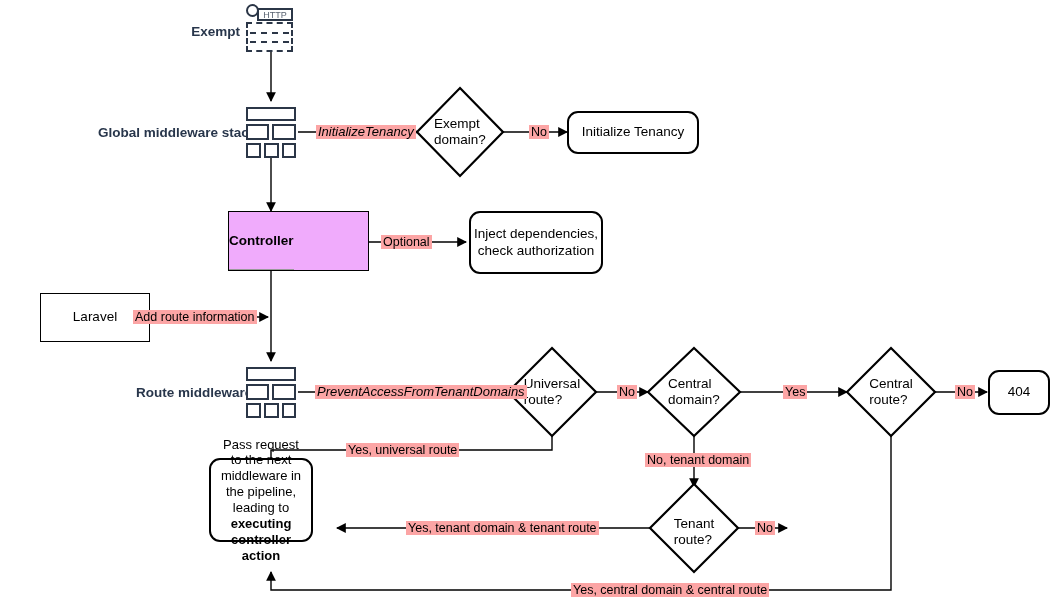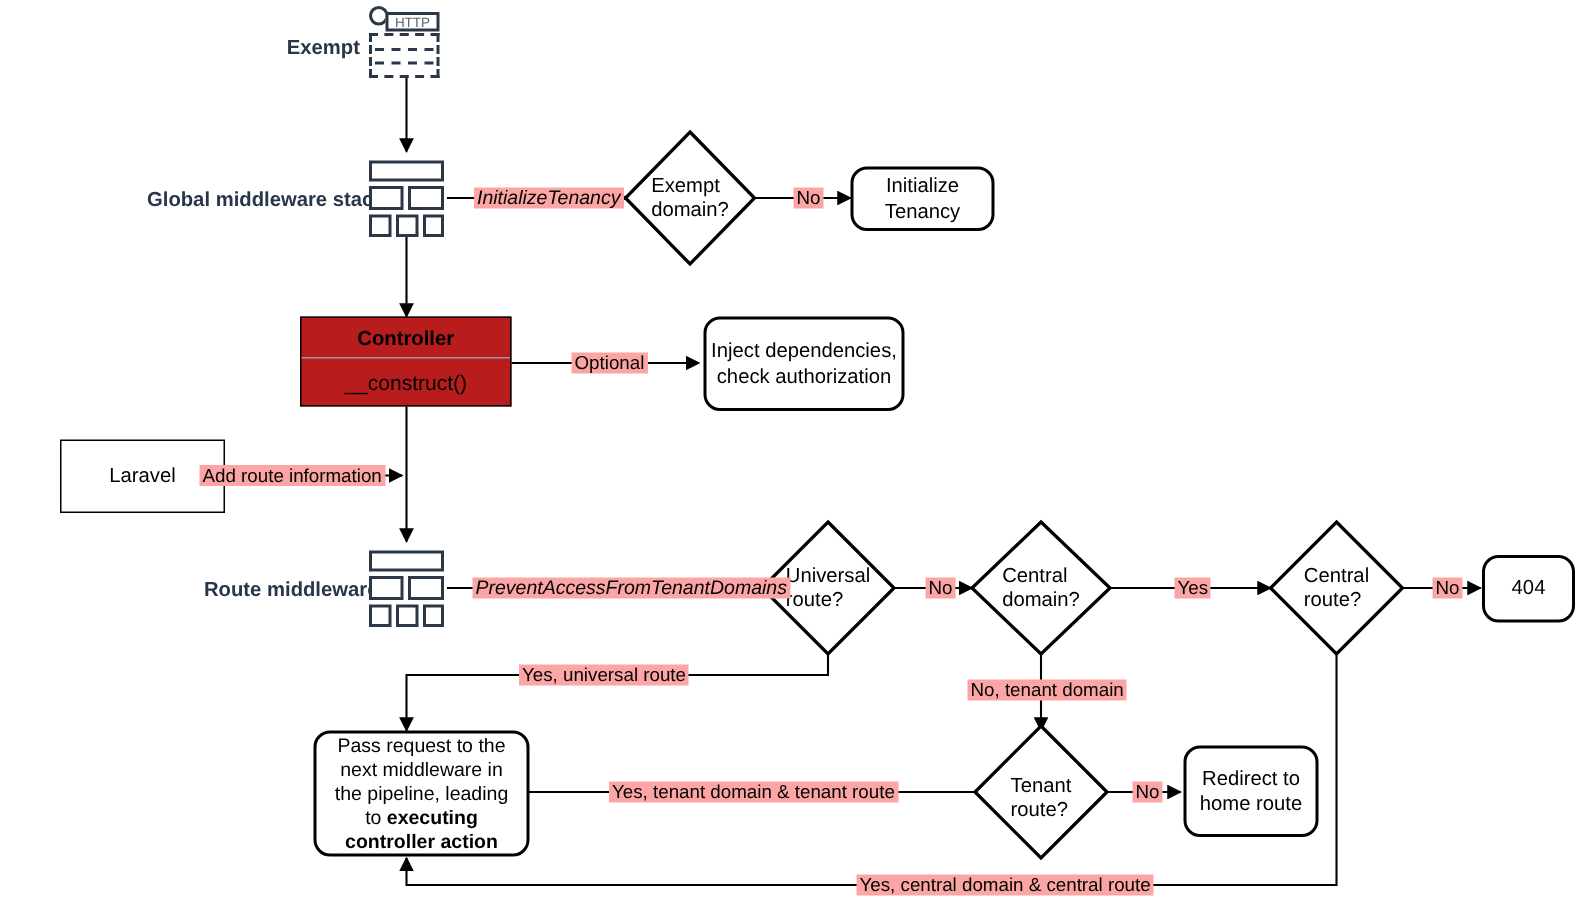--- a/index.html
+++ b/index.html
@@ -60,23 +60,24 @@
     white-space: nowrap;
     padding: 0 2px;
     line-height: 14px;
     text-align: center;
   }
   .edge-label.italic { font-style: italic; font-size: 13px; }
   .controller-box {
     position: absolute;
     box-sizing: border-box;
     border: 1.4px solid #000000;
-    background: #b91c1c;
+    background: #f0abfc;
     display: flex;
-    flex-direction: column;
+    flex-direction: row;
+    margin-left: 28px;
   }
   .controller-title {
     flex: 0 0 26px;
     display: flex;
     align-items: center;
     justify-content: center;
     font-weight: bold;
     font-size: 13.5px;
     border-bottom: 1.2px solid #999999;
     color: #000;
@@ -263,52 +264,45 @@
 
   <div class="diamond" style="left:650px; top:488px; width:88px; height:88px;">
     <div class="dlabel">
       <div>
         <div>Tenant</div>
         <div>route?</div>
       </div>
     </div>
   </div>
 
-  <div class="node rounded" style="left:567px; top:111px; width:96px; height:43px;">
+  <div class="node rounded" style="left:567px; top:111px; width:132px; height:43px;">
     <span>Initialize Tenancy</span>
   </div>
 
   <div class="controller-box" style="left:200px; top:211px; width:141px; height:60px;">
     <div class="controller-title">Controller</div>
-    <div class="controller-body">__construct()</div>
   </div>
 
   <div class="node rounded" style="left:469px; top:211px; width:134px; height:63px;">
     <div>
       <div>Inject dependencies,</div>
       <div>check authorization</div>
     </div>
   </div>
 
   <div class="node rect" style="left:0px; top:293px; width:110px; height:49px;">
     <span>Laravel</span>
   </div>
 
   <div class="node rounded" style="left:988px; top:370px; width:62px; height:45px;">
     <span>404</span>
   </div>
 
-  <div class="node rounded" style="left:789px; top:497px; width:90px; height:61px;">
-    <div>
-      <div>Redirect to</div>
-      <div>home route</div>
-    </div>
-  </div>
-
-  <div class="node rounded" style="left:209px; top:487px; width:144px; height:84px; padding:2px 6px;">
+
+  <div class="node rounded" style="left:209px; top:458px; width:104px; height:84px; padding:2px 6px;">
     <div style="font-size:13px; line-height:1.22;">
       <span>Pass request to the next middleware in the pipeline, leading to </span><span class="bold">executing controller action</span>
     </div>
   </div>
 
   <div class="edge-label italic" style="left:316px; top:125px;">InitializeTenancy</div>
   <div class="edge-label" style="left:529px; top:125px;">No</div>
   <div class="edge-label" style="left:381px; top:235px;">Optional</div>
   <div class="edge-label" style="left:133px; top:310px;">Add route information</div>
   <div class="edge-label italic" style="left:315px; top:385px;">PreventAccessFromTenantDomains</div>

